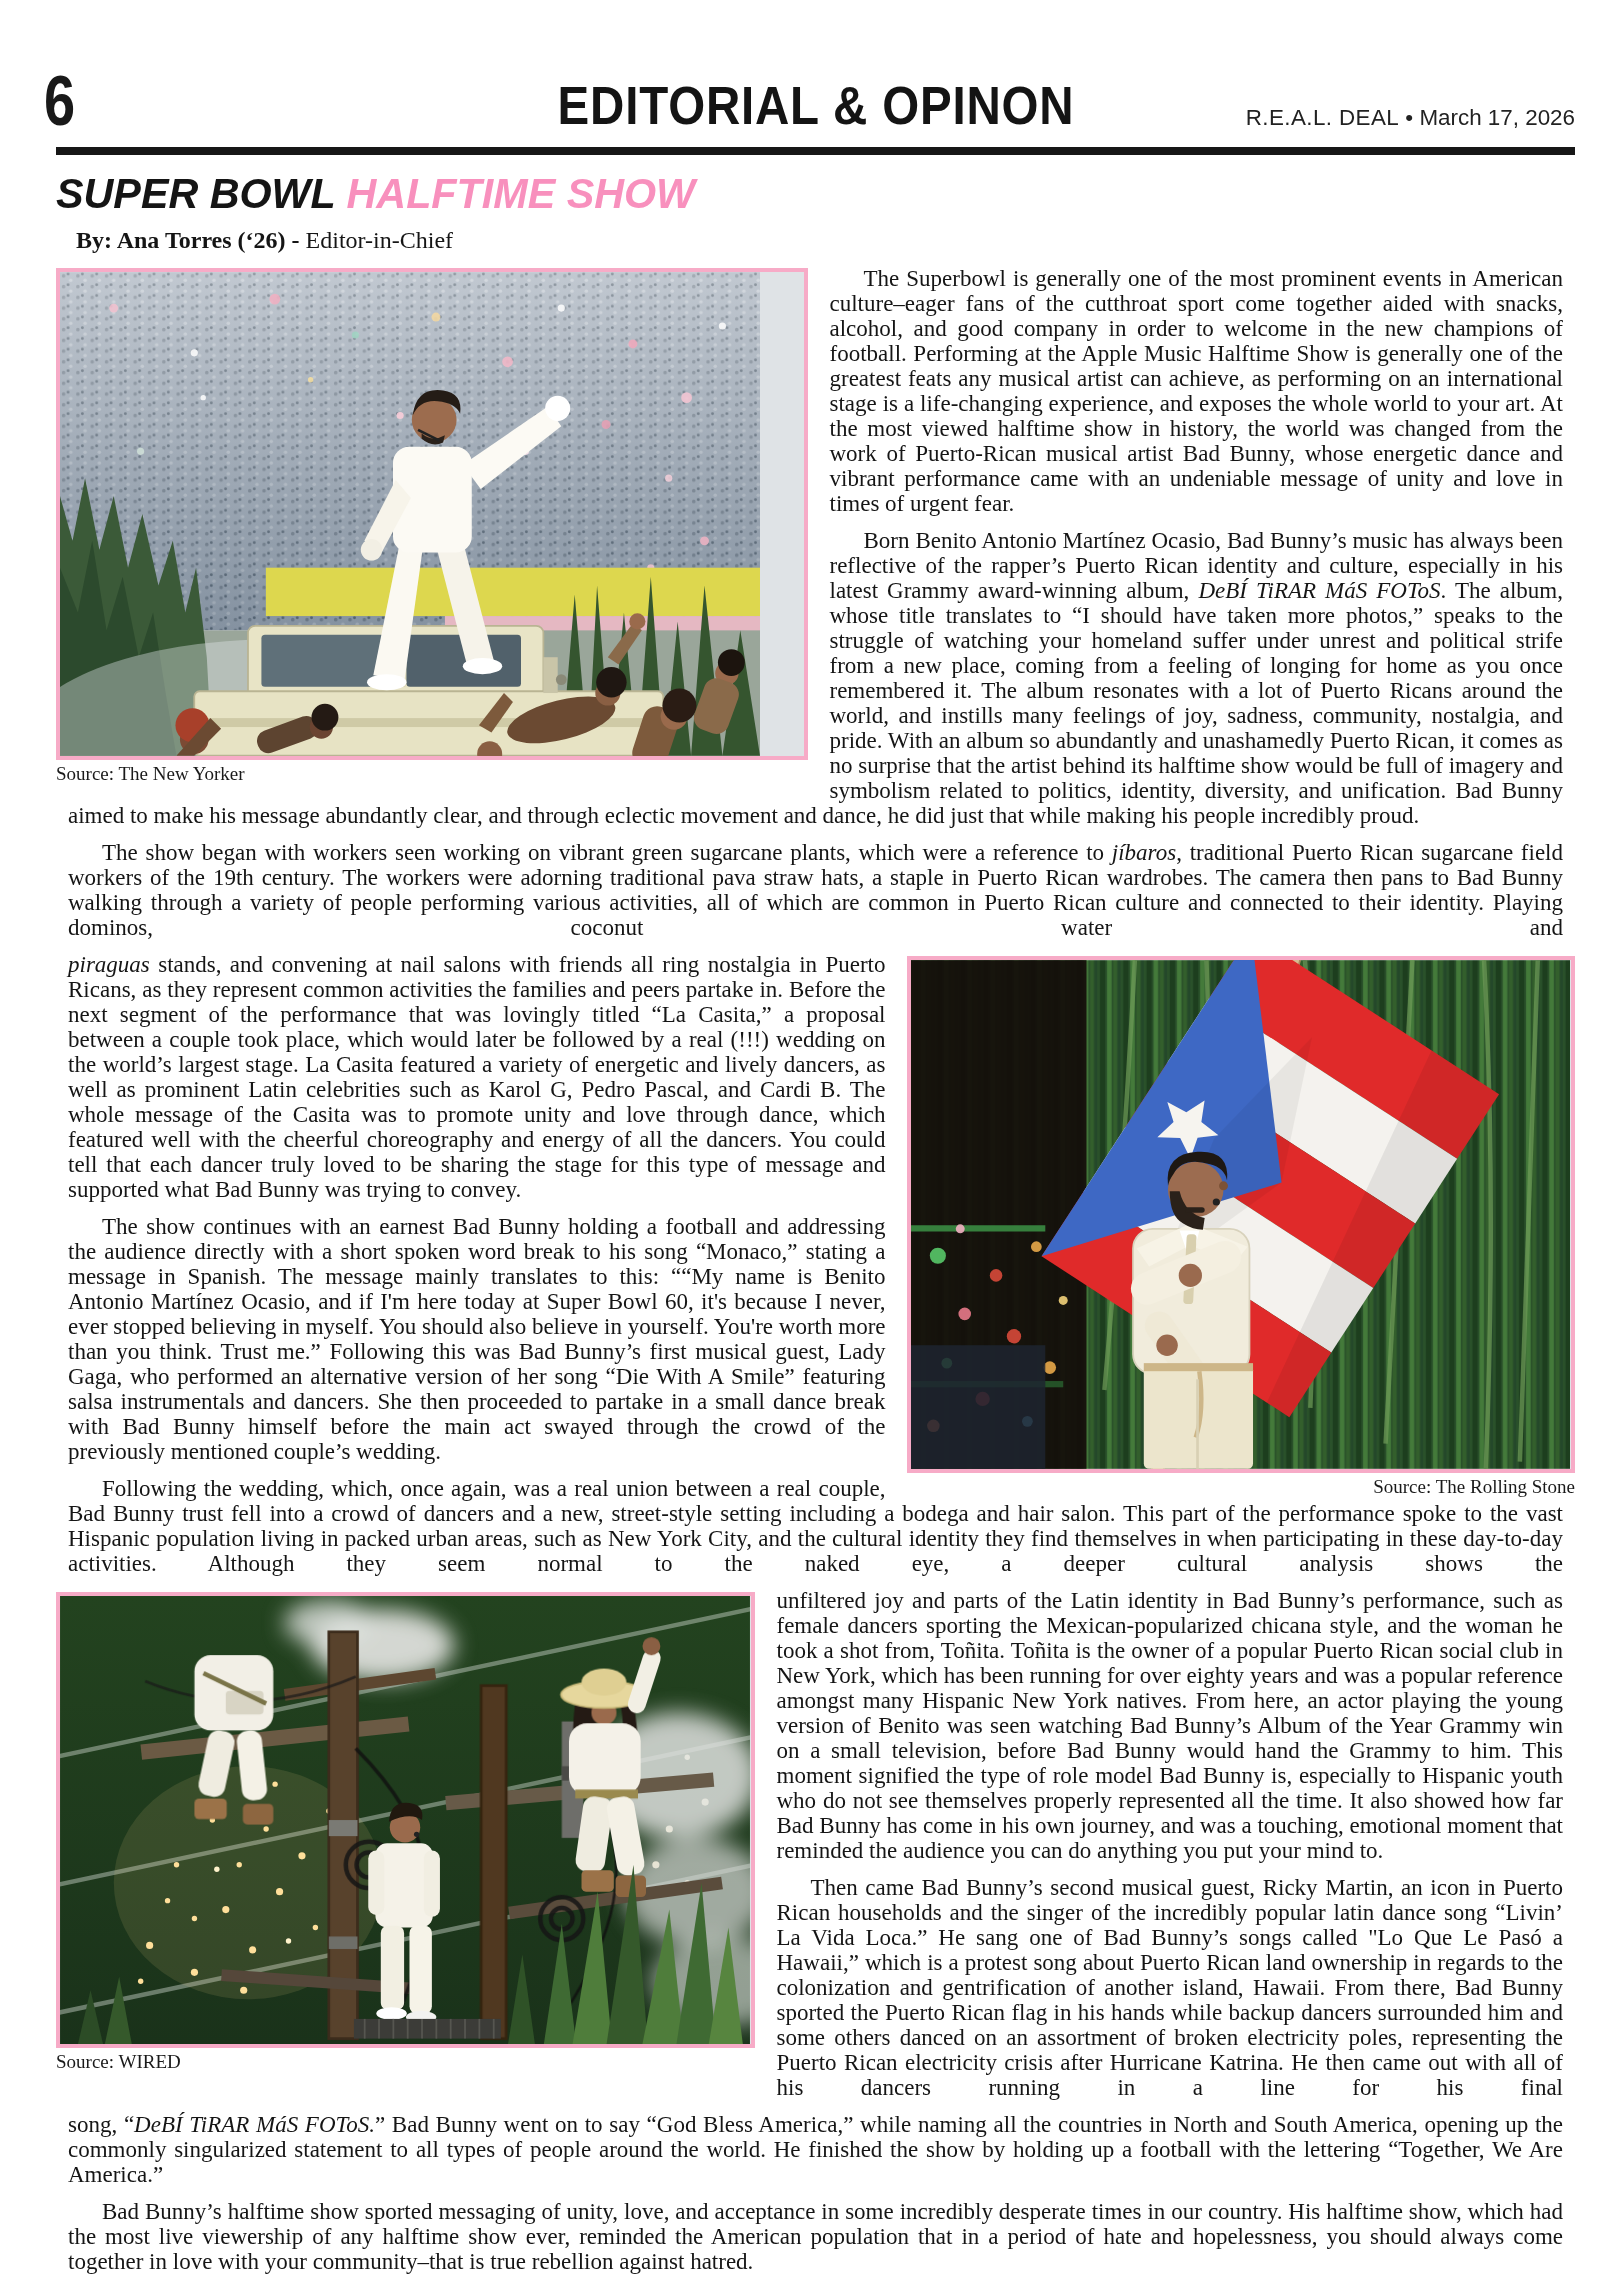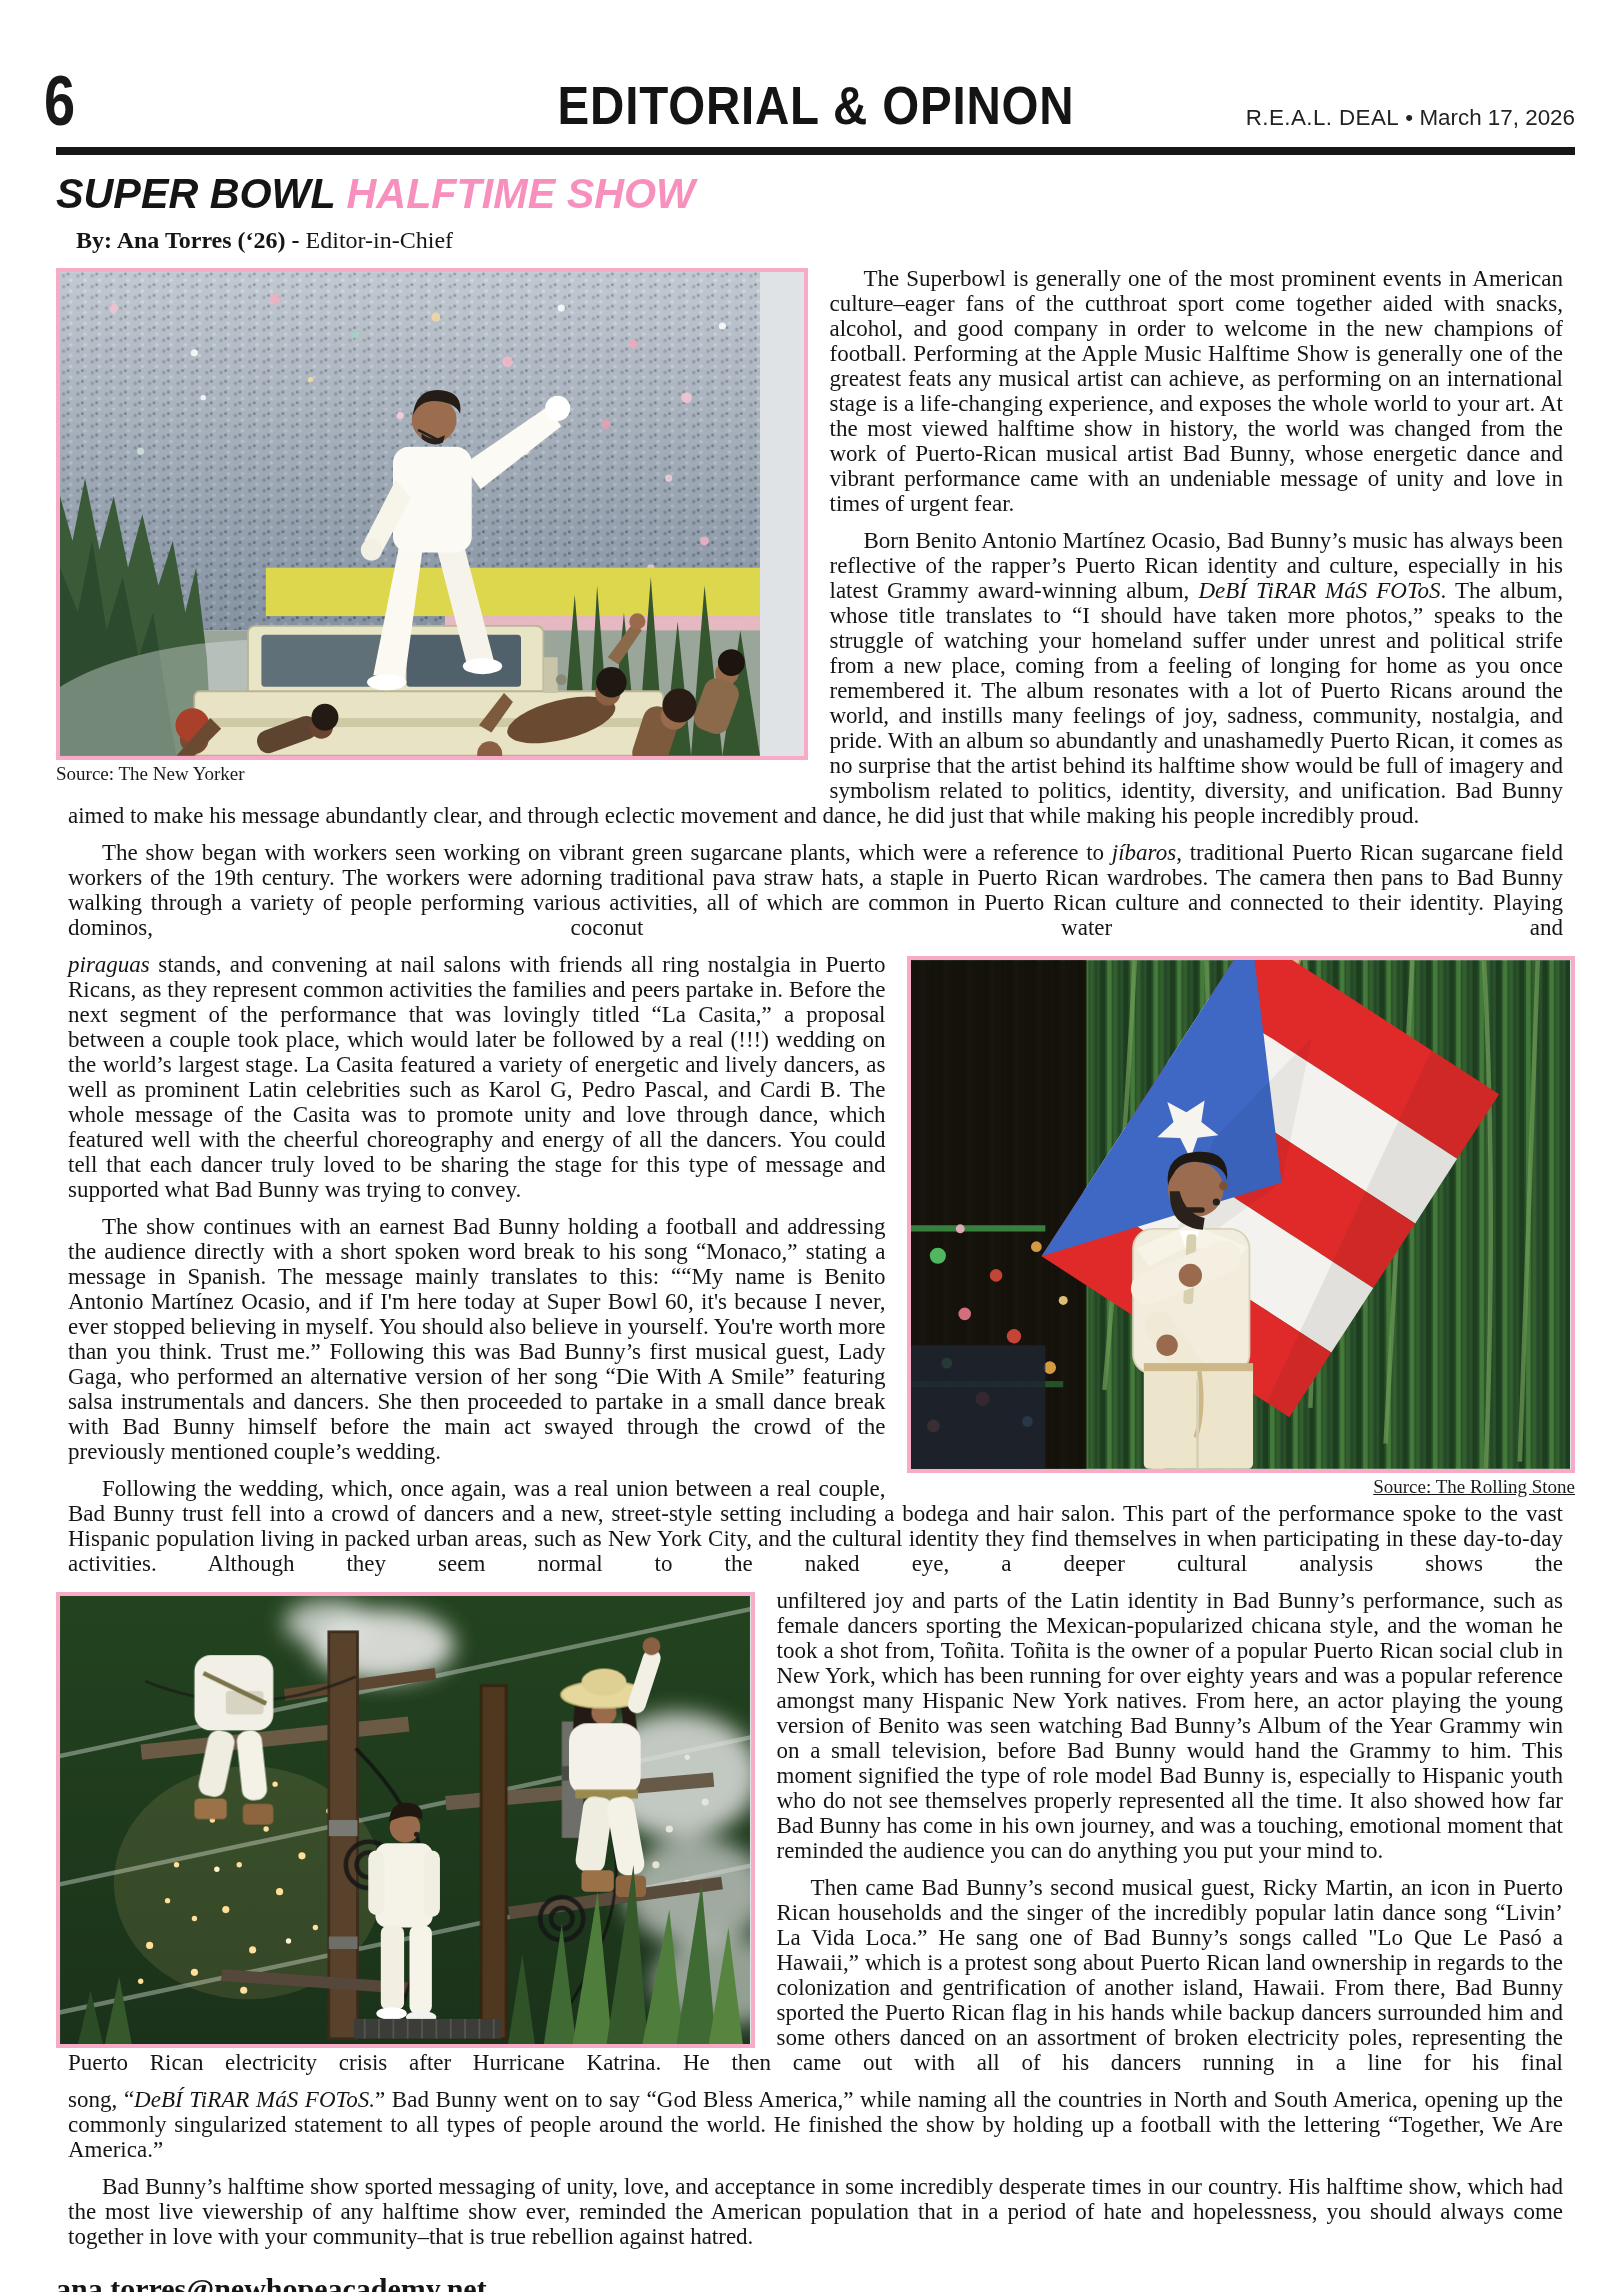--- a/index.html
+++ b/index.html
@@ -35,21 +35,21 @@
   .title .accent{color:#f890bd;}
   .byline{margin-top:9px; font-size:24px;}
   .byline .b{font-weight:bold;margin-left:20px;}
   
   .article{margin-top:10.7px; font-size:23px; line-height:25px; text-align:justify;}
   .article p{margin:12px; text-align:justify;}
   .article p.ind{text-indent:34px;}
   .article p.cont{text-align-last:justify;}
   figure{margin:0;}
   .fig1{float:left; width:752px; margin:1.8px 21.5px 1.8px 0;}
-  .fig2{float:right; width:668px; margin:3.6px 0 1.8px 21.5px;text-decoration:underline;}
+  .fig2{float:right; width:668px; margin:3.6px 0 1.8px 21.5px;}
   .fig3{float:left; width:699px; margin:3.6px 21.5px 1.8px 0;}
   .photo{border:4.5px solid #f7abc7; font-size:0; background:#dfe3e6;}
   .photo svg{display:block;}
   figcaption{font-size:19px; line-height:22.4px; padding-top:3.6px; color:#1a1a1a;}
   .cap-right{text-align:right;}
   .email{font-weight:bold; margin-top:27px; font-size:30px;}
 </style>
 </head>
 <body>
 
@@ -418,20 +418,21 @@
             <polygon points="610,500 640,300 656,500" fill="#35592b"></polygon>
             <polygon points="650,500 680,350 696,500" fill="#4f7d3b"></polygon>
             <polygon points="688,500 716,320 732,500" fill="#3f6a33"></polygon>
             <polygon points="724,500 746,370 762,500" fill="#57853f"></polygon>
             <polygon points="500,500 516,400 530,500" fill="#2f5227"></polygon>
             <polygon points="20,500 34,440 48,500" fill="#2c4c26"></polygon>
             <polygon points="50,500 66,425 80,500" fill="#35592b"></polygon>
           </g>
         </svg>
       </div>
+      <figcaption>Source: WIRED</figcaption>
     </figure>
 
     <p>unfiltered joy and parts of the Latin identity in Bad Bunny’s performance, such as female dancers sporting the Mexican-popularized chicana style, and the woman he took a shot from, Toñita. Toñita is the owner of a popular Puerto Rican social club in New York, which has been running for over eighty years and was a popular reference amongst many Hispanic New York natives. From here, an actor playing the young version of Benito was seen watching Bad Bunny’s Album of the Year Grammy win on a small television, before Bad Bunny would hand the Grammy to him. This moment signified the type of role model Bad Bunny is, especially to Hispanic youth who do not see themselves properly represented all the time. It also showed how far Bad Bunny has come in his own journey, and was a touching, emotional moment that reminded the audience you can do anything you put your mind to.</p>
     <p class="ind cont">Then came Bad Bunny’s second musical guest, Ricky Martin, an icon in Puerto Rican households and the singer of the incredibly popular latin dance song “Livin’ La Vida Loca.” He sang one of Bad Bunny’s songs called "Lo Que Le Pasó a Hawaii,” which is a protest song about Puerto Rican land ownership in regards to the colonization and gentrification of another island, Hawaii. From there, Bad Bunny sported the Puerto Rican flag in his hands while backup dancers surrounded him and some others danced on an assortment of broken electricity poles, representing the Puerto Rican electricity crisis after Hurricane Katrina. He then came out with all of his dancers running in a line for his final</p>
     <p>song, “<i>DeBÍ TiRAR MáS FOToS.</i>” Bad Bunny went on to say “God Bless America,” while naming all the countries in North and South America, opening up the commonly singularized statement to all types of people around the world. He finished the show by holding up a football with the lettering “Together, We Are America.”</p>
     <p class="ind">Bad Bunny’s halftime show sported messaging of unity, love, and acceptance in some incredibly desperate times in our country. His halftime show, which had the most live viewership of any halftime show ever, reminded the American population that in a period of hate and hopelessness, you should always come together in love with your community–that is true rebellion against hatred.</p>
 
     <div class="email">ana.torres@newhopeacademy.net</div>
   </div>
 

